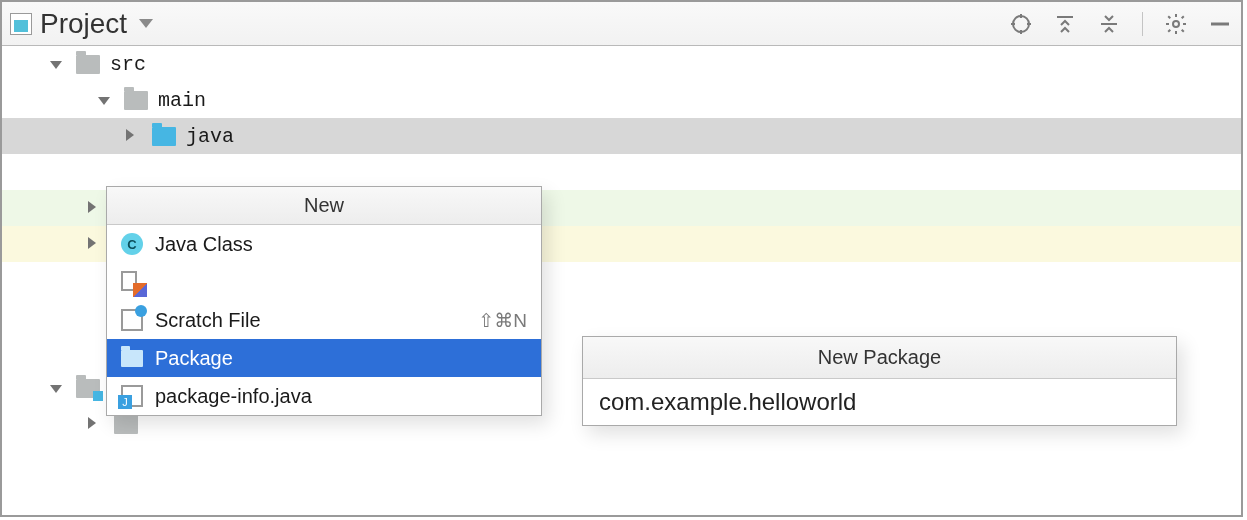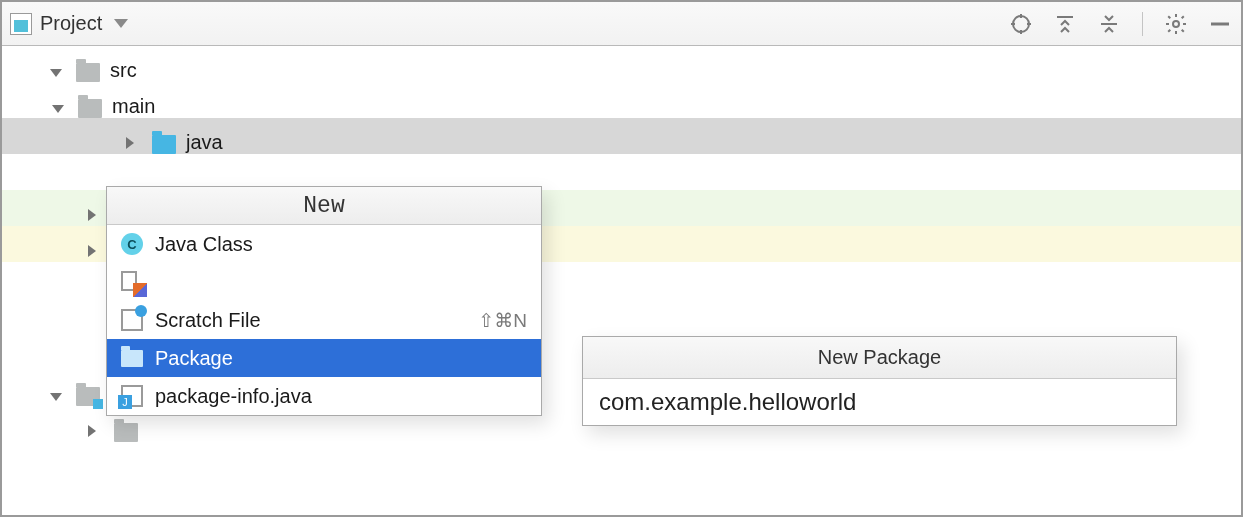--- a/index.html
+++ b/index.html
@@ -13,36 +13,36 @@
   }
   
   .tw-header {
     height: 44px;
     background: linear-gradient(#f9f9f9,#f2f2f2);
     border-bottom: 1px solid #b9b9b9;
     display: flex; align-items: center;
     padding: 0 8px;
   }
   .tw-left { display:flex; align-items:center; gap:8px; }
-  .tw-title { font-size:20px; color:#333; }
+  .tw-title { font-size:28px; color:#333; }
   .proj-icon {
     width:22px; height:22px; border:1px solid #9a9a9a; background:#fff;
     display:inline-flex; align-items:flex-end; justify-content:center;
     padding-bottom:2px;
   }
   .proj-icon::after { content:""; width:14px; height:12px; background:#52c0da; }
   .tw-right { margin-left:auto; display:flex; align-items:center; gap:18px; }
   .tw-divider { width:1px; height:24px; background:#c4c4c4; margin:0 2px; }
   .icon-btn { color:#7a7a7a; cursor:pointer; display:inline-flex; width:26px; height:26px; align-items:center; justify-content:center; }
   .icon-btn svg { width:24px; height:24px; stroke:#7a7a7a; fill:none; stroke-width:2; }
   .chevron-down { width:0;height:0;border-left:7px solid transparent;border-right:7px solid transparent;border-top:9px solid #8a8a8a; margin-left:4px; }
 
   
   .tree { position:relative; }
-  .row { height:36px; display:flex; align-items:flex-end; gap:10px; }
+  .row { height:36px; display:flex; align-items:center; gap:10px;font-family:Liberation Mono, monospace; }
   .row .arrow { width:12px; margin-right:4px; display:inline-block; }
   .arrow.expanded::before { content:""; display:inline-block; width:0;height:0;border-left:6px solid transparent;border-right:6px solid transparent;border-top:8px solid #737373; }
   .arrow.collapsed::before { content:""; display:inline-block; width:0;height:0;border-top:6px solid transparent;border-bottom:6px solid transparent;border-left:8px solid #737373; }
   .folder { width:24px; height:19px; background:#b9bcbc; border-radius:1px; position:relative; }
   .folder::before { content:""; position:absolute; top:-4px; left:0; width:10px; height:4px; background:#b9bcbc; border-radius:1px 1px 0 0; }
   .folder.blue { background:#46b6e3; }
   .folder.blue::before { background:#46b6e3; }
   .folder.orange { background:#f0a25a; }
   .folder.orange::before { background:#f0a25a; }
   .folder.webapp { background:#b9bcbc; }
@@ -59,21 +59,21 @@
   .ctx {
     position:absolute; left:104px; top:184px; width:436px;
     border:1px solid #a9a9a9; background:#fff;
     box-shadow: 6px 8px 18px rgba(0,0,0,.12);
     z-index:10;
   }
   .ctx-header {
     height:38px; background:linear-gradient(#f8f8f8,#ededed);
     border-bottom:1px solid #c9c9c9;
     display:flex; align-items:center; justify-content:center;
-    font-size:23px; color:#333;font-family:Liberation Mono, monospace;
+    font-size:20px; color:#333;
   }
   .ctx-item {
     height:38px; display:flex; align-items:center; gap:12px; padding:0 14px; font-size:20px; cursor:pointer;
   }
   .ctx-item.sel { background:#2d6fd8; color:#ffffff; }
   .ctx-item .shortcut { margin-left:auto; font-size:19px; color:#7a7a7a; }
   .ic { width:22px; height:22px; display:inline-flex; align-items:center; justify-content:center; font-size:13px; flex:0 0 22px; }
   .ic.circle-c { border-radius:50%; background:#63d1e9; color:#0b4e5a; font-weight:600; }
   .ic.kotlin { position:relative; }
   .ic.kotlin .doc { position:absolute; left:0; top:0; width:16px; height:20px; border:2px solid #9a9a9a; background:#fff; }
@@ -155,21 +155,21 @@
       </span>
     </div>
   </div>
 
   <div class="tree">
     <div class="row" style="padding-left:48px">
       <span class="arrow expanded"></span>
       <span class="folder"></span>
       <span class="lbl">src</span>
     </div>
-    <div class="row" style="padding-left:50px">
+    <div class="row" style="padding-left:96px">
       <span class="arrow expanded"></span>
       <span class="folder"></span>
       <span class="lbl">main</span>
     </div>
     <div class="row selected" style="padding-left:124px">
       <span class="arrow collapsed"></span>
       <span class="folder blue"></span>
       <span class="lbl">java</span>
     </div>
     <div class="row" style="height:36px"></div>

